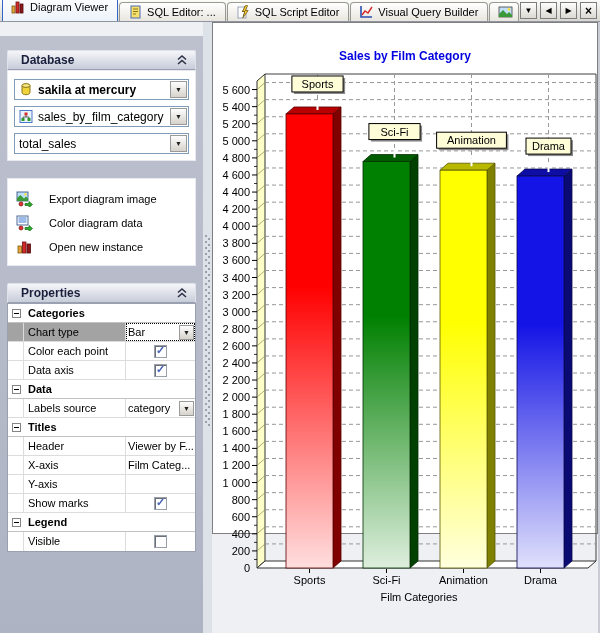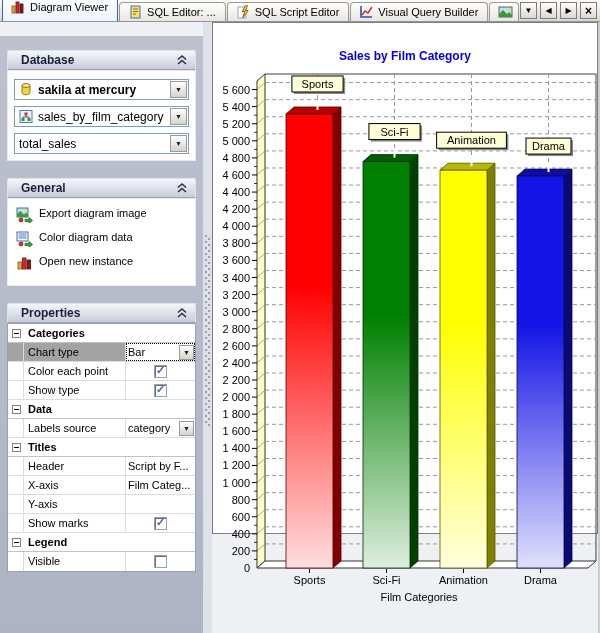--- a/index.html
+++ b/index.html
@@ -59,21 +59,21 @@
   .combo .cicon { width:16px; height:15px; margin:0 2px 0 3px; flex:0 0 auto; }
   .combo .cval { flex:1; padding:0 2px; font-size:12px; overflow:hidden; white-space:nowrap; }
   .combo .cval.bold { font-weight:bold; }
   .ddbtn {
     width:17px; height:17px; margin-right:1px; flex:0 0 auto;
     background:linear-gradient(#fefefe,#d6d2cb); border:1px solid #9a9a9a;
     display:flex; align-items:center; justify-content:center;
     font-size:7px; color:#202020; cursor:pointer;
   }
   
-  .action { display:flex; align-items:flex-start; gap:6px; height:24px; cursor:pointer; padding-left:2px; }
+  .action { display:flex; align-items:center; gap:16px; height:24px; cursor:pointer; padding-left:2px; }
   .action .aicon { width:17px; height:16px; flex:0 0 auto; }
   
   .pgrid { background:#fff; border:1px solid #9aa0ad; font-size:11px; }
   .prow { display:flex; height:19px; border-bottom:1px solid #dcdcdc; align-items:stretch; }
   .prow:last-child { border-bottom:none; }
   .prow .gutter { width:16px; border-right:1px solid #dcdcdc; background:#fff; flex:0 0 auto;
                   display:flex; align-items:center; justify-content:center; }
   .pgroup { font-weight:bold; border-bottom:1px solid #c2c2c2; }
   .pgroup .glabel { display:flex; align-items:center; padding-left:4px; }
   .minusbox { width:9px; height:9px; background:#fff; border:1px solid #848484; position:relative; cursor:pointer; }
@@ -192,26 +192,20 @@
         <div class="ddbtn">▼</div>
       </div>
       <div class="combo">
         <span class="cval" style="padding-left:4px;">total_sales</span>
         <div class="ddbtn">▼</div>
       </div>
     </div>
   </div>
 
   <div class="panel">
-    <div class="panel-header">
-      <span>General</span>
-      <svg class="chev" viewBox="0 0 12 10">
-        <path d="M2 4.5 L6 1 L10 4.5 M2 9 L6 5.5 L10 9" stroke="#2a2f44" stroke-width="1.5" fill="none"></path>
-      </svg>
-    </div>
     <div class="panel-body">
       <div class="action">
         <svg class="aicon" viewBox="0 0 17 16">
           <rect x="1" y="1" width="11" height="9" fill="#bfe0f8" stroke="#3a5a8a" stroke-width="0.9"></rect>
           <path d="M1 7 L4.5 4 L8 7.5 L10 5.5 L12 7.5 V10 H1 Z" fill="#3a9a3a"></path>
           <circle cx="9.5" cy="3.2" r="1.2" fill="#f8e040"></circle>
           <path d="M9 12.5 h4 v-2 l3.5 3 -3.5 3 v-2 h-4 Z" fill="#2fae2f" stroke="#116611" stroke-width="0.7"></path>
           <circle cx="5" cy="13" r="2" fill="#e03030" stroke="#801010" stroke-width="0.7"></circle>
         </svg>
         <span>Export diagram image</span>
@@ -261,21 +255,21 @@
       </div>
       <div class="prow">
         <div class="gutter"></div>
         <div class="pname">Color each point</div>
         <div class="pval center">
           <div class="cb" data-checked="true"></div>
         </div>
       </div>
       <div class="prow">
         <div class="gutter"></div>
-        <div class="pname">Show type</div>
+        <div class="pname">Data axis</div>
         <div class="pval center">
           <div class="cb" data-checked="true"></div>
         </div>
       </div>
 
       <div class="prow pgroup">
         <div class="gutter" style="border-right:none;">
             <div class="minusbox"></div>
           </div>
         <div class="glabel">Data</div>
@@ -292,21 +286,21 @@
       <div class="prow pgroup">
         <div class="gutter" style="border-right:none;">
             <div class="minusbox"></div>
           </div>
         <div class="glabel">Titles</div>
       </div>
       <div class="prow">
         <div class="gutter"></div>
         <div class="pname">Header</div>
         <div class="pval">
-          <span class="vtext">Script by F...</span>
+          <span class="vtext">Viewer by F...</span>
         </div>
       </div>
       <div class="prow">
         <div class="gutter"></div>
         <div class="pname">X-axis</div>
         <div class="pval">
           <span class="vtext">Film Categ...</span>
         </div>
       </div>
       <div class="prow">

